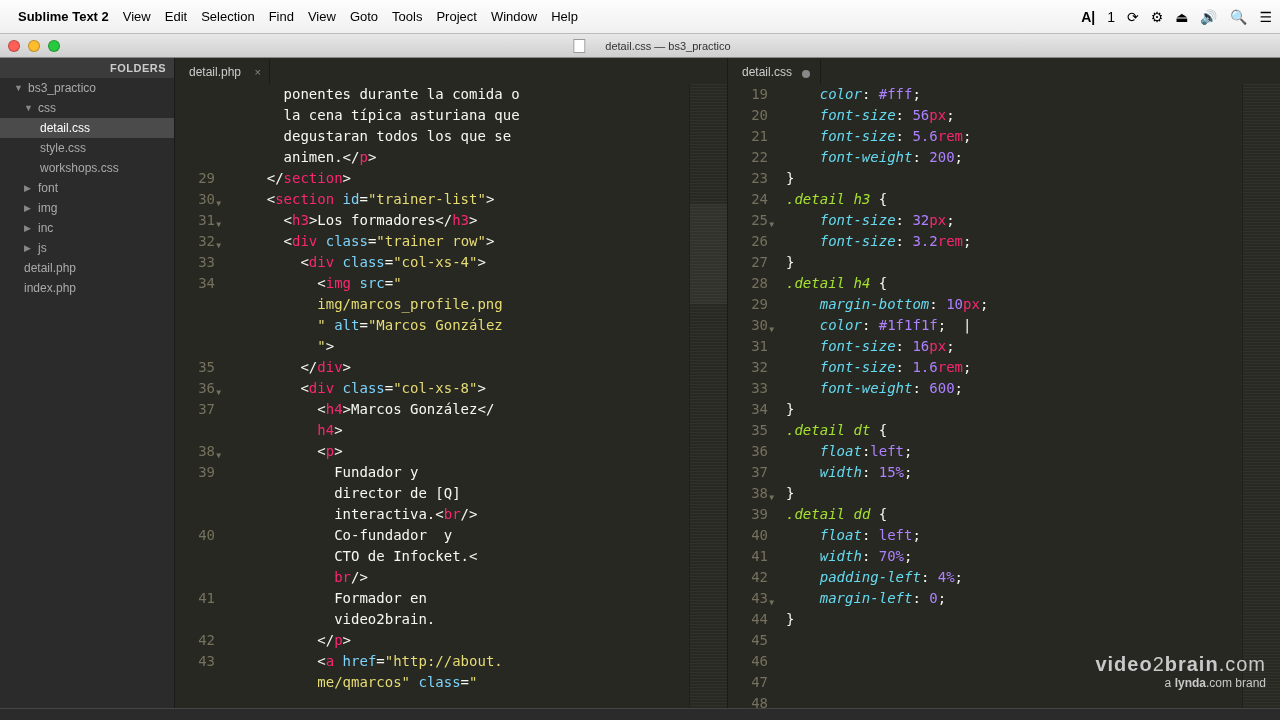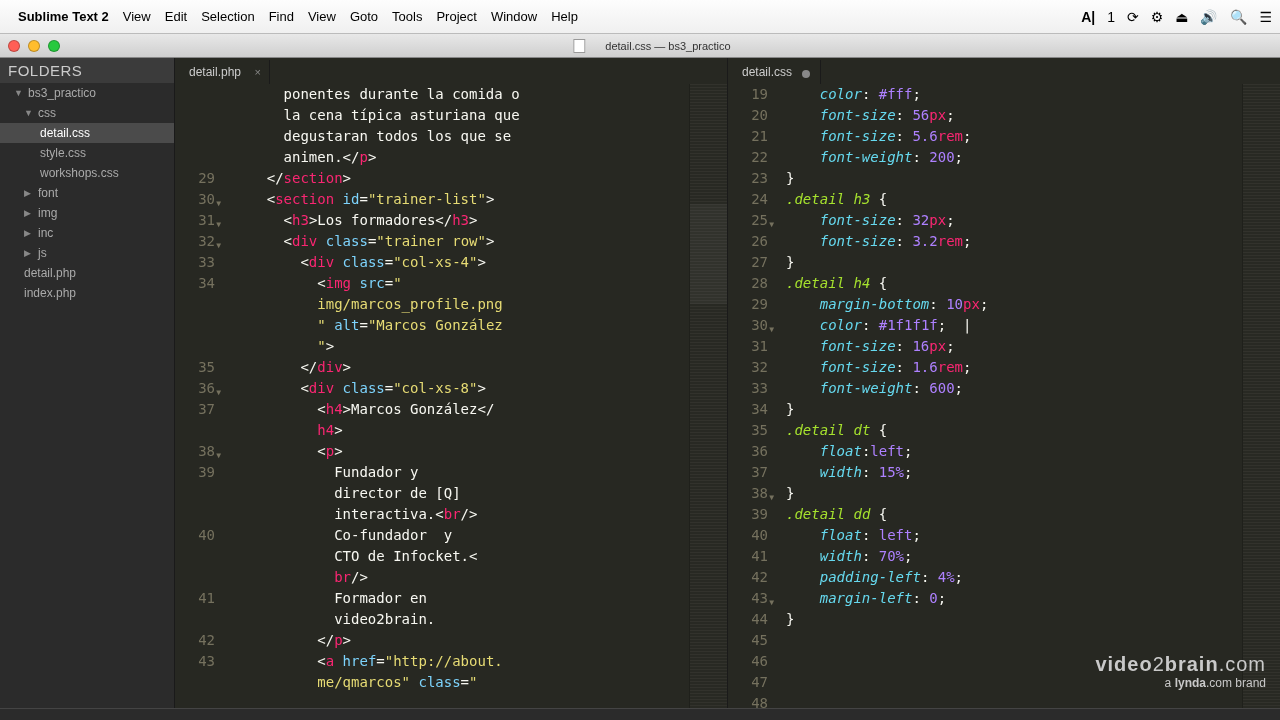--- a/index.html
+++ b/index.html
@@ -16,21 +16,21 @@
 .traffic { display: flex; gap: 8px; margin-left: 8px; }
 .traffic-btn { width: 12px; height: 12px; border-radius: 50%; border: 1px solid rgba(0,0,0,0.25); }
 .tb-close { background: #ff5f56; }
 .tb-min { background: #ffbd2e; }
 .tb-max { background: #27c93f; }
 .window-title { position: absolute; left: 50%; transform: translateX(-50%); color: #333; font-size: 11px; display: flex; align-items: center; gap: 20px; padding-left: 24px; }
 .doc-icon { width: 12px; height: 14px; background: #fff; border: 1px solid #999; display: inline-block; }
 
 .main { display: flex; height: 650px; }
 .sidebar { width: 175px; background: #2b2b2b; border-right: 1px solid #1a1a1a; color: #aaa; font-size: 12px; overflow-y: auto; }
-.sidebar-head { background: #3b3b3b; color: #ccc; font-size: 15px; padding: 4px 8px; font-weight: normal; letter-spacing: 0.5px; }
+.sidebar-head { background: #3b3b3b; color: #ccc; font-size: 11px; padding: 4px 8px; font-weight: bold; letter-spacing: 0.5px; text-align: right; }
 .tree-item { padding: 3px 4px 3px 14px; cursor: default; display: flex; align-items: center; gap: 4px; }
 .tree-item.indent1 { padding-left: 24px; }
 .tree-item.indent2 { padding-left: 40px; }
 .tree-item.active { background: #4b4b4b; color: #fff; }
 .tree-arrow { font-size: 9px; color: #888; width: 10px; display: inline-block; }
 
 .panes { flex: 1; display: flex; }
 .pane { flex: 1; display: flex; flex-direction: column; min-width: 0; }
 .pane-left { border-right: 1px solid #1a1a1a; }
 .tabs { background: #272822; height: 26px; display: flex; align-items: flex-end; }

